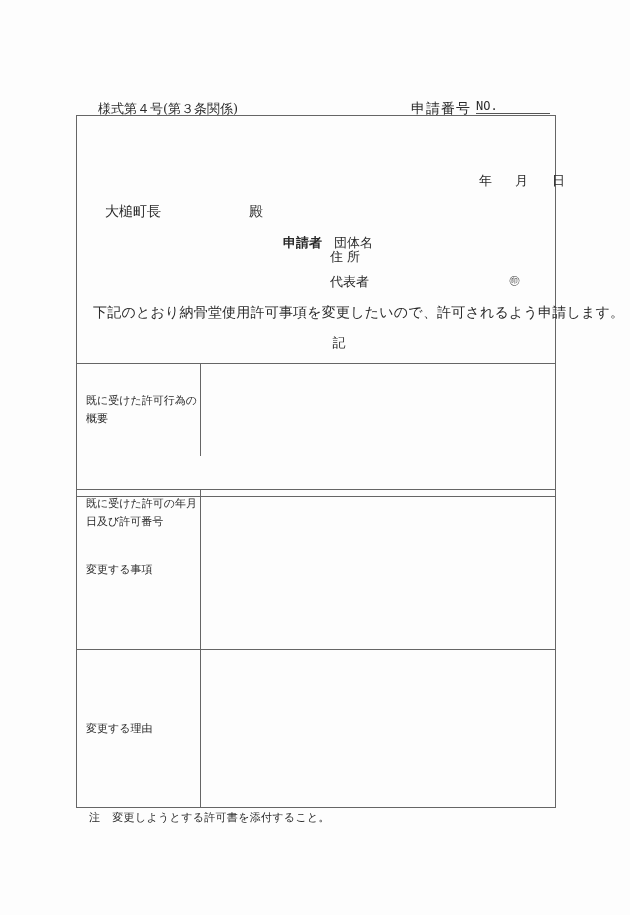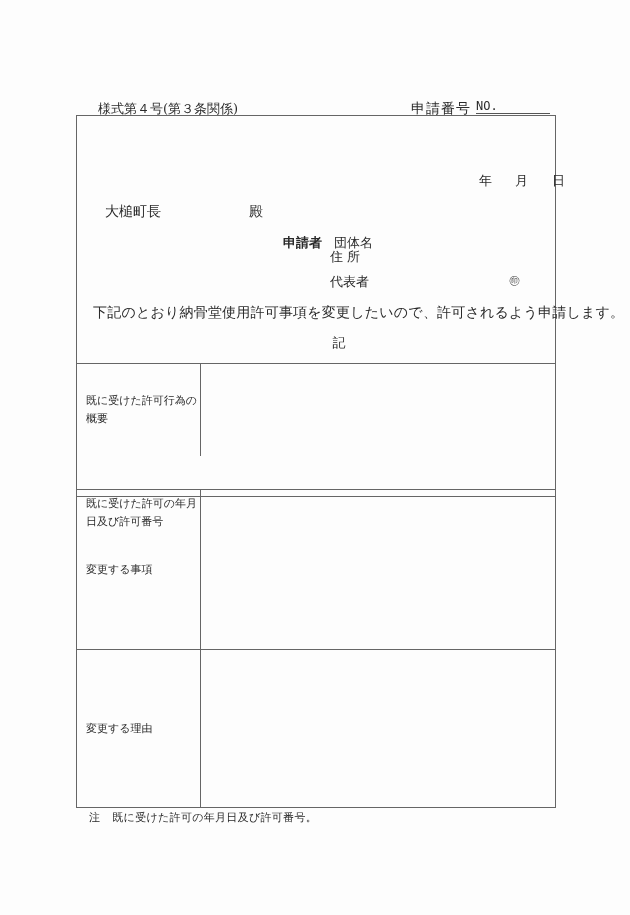--- a/index.html
+++ b/index.html
@@ -123,14 +123,14 @@
     <div class="label-cell">変更する理由</div>
     <div class="value-cell"></div>
   </div>
   <div class="row" id="row-3">
     <div class="label-cell">変更する事項</div>
     <div class="value-cell"></div>
   </div>
 </div>
 
 <div class="abs" id="note">
-  <span id="note-mark">注</span><span>既に受けた許可の年月日及び許可番号。</span>
+  <span id="note-mark">注</span><span>変更しようとする許可書を添付すること。</span>
 </div>
 
 </body></html>

